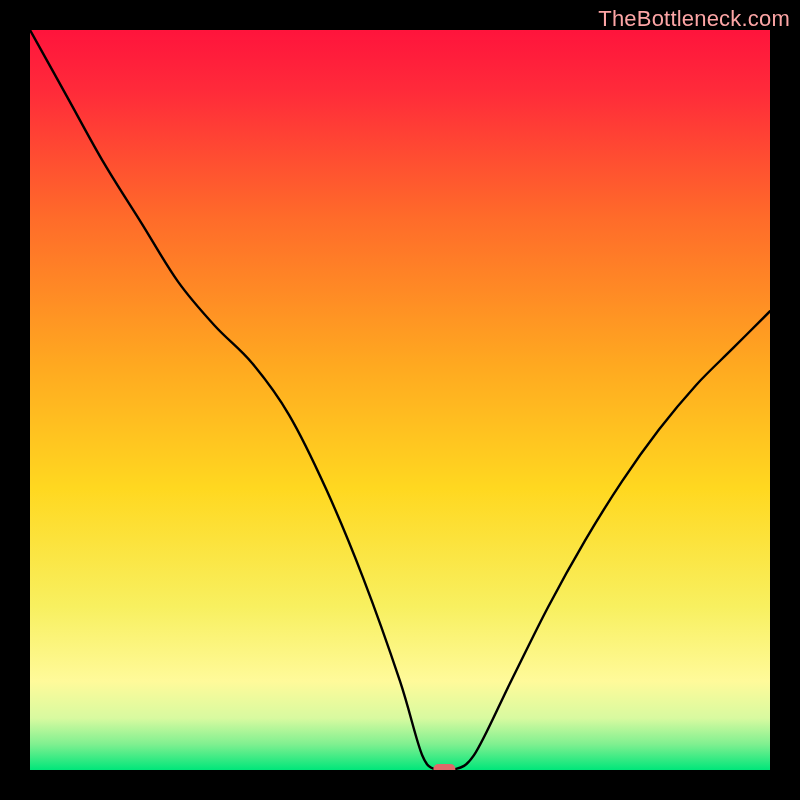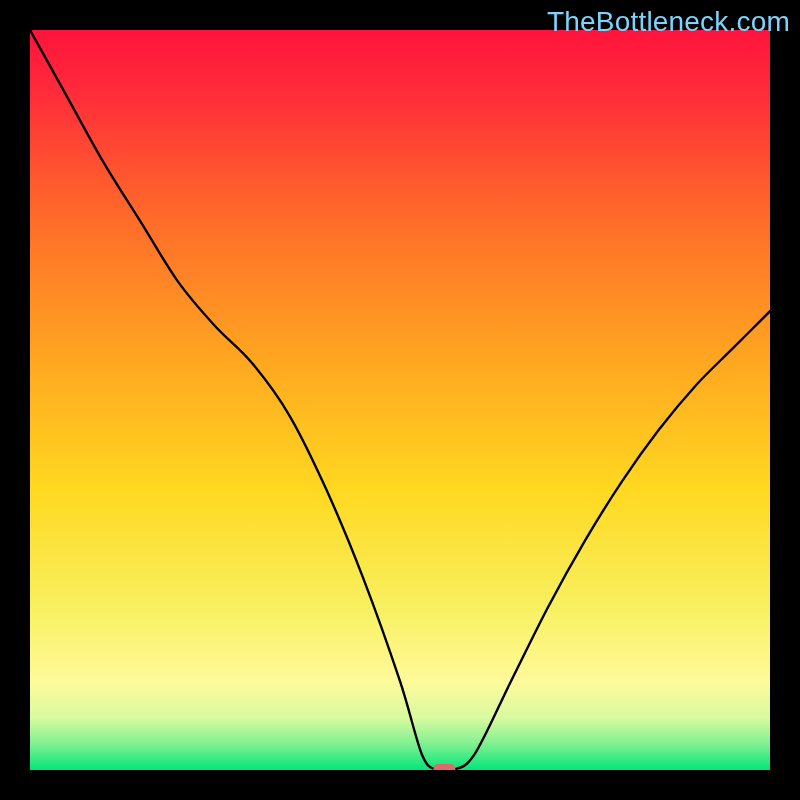--- a/index.html
+++ b/index.html
@@ -14,22 +14,22 @@
   .frame {
     position: relative;
     width: 800px;
     height: 800px;
     background: #000;
   }
   .watermark {
     position: absolute;
     top: 6px;
     right: 10px;
-    color: #7dd3fc;
-    font-size: 28px;
+    color: #fca5a5;
+    font-size: 22px;
     font-weight: 500;
     letter-spacing: 0.2px;
     z-index: 5;
   }
   .plot {
     position: absolute;
     left: 30px;
     top: 30px;
     width: 740px;
     height: 740px;

